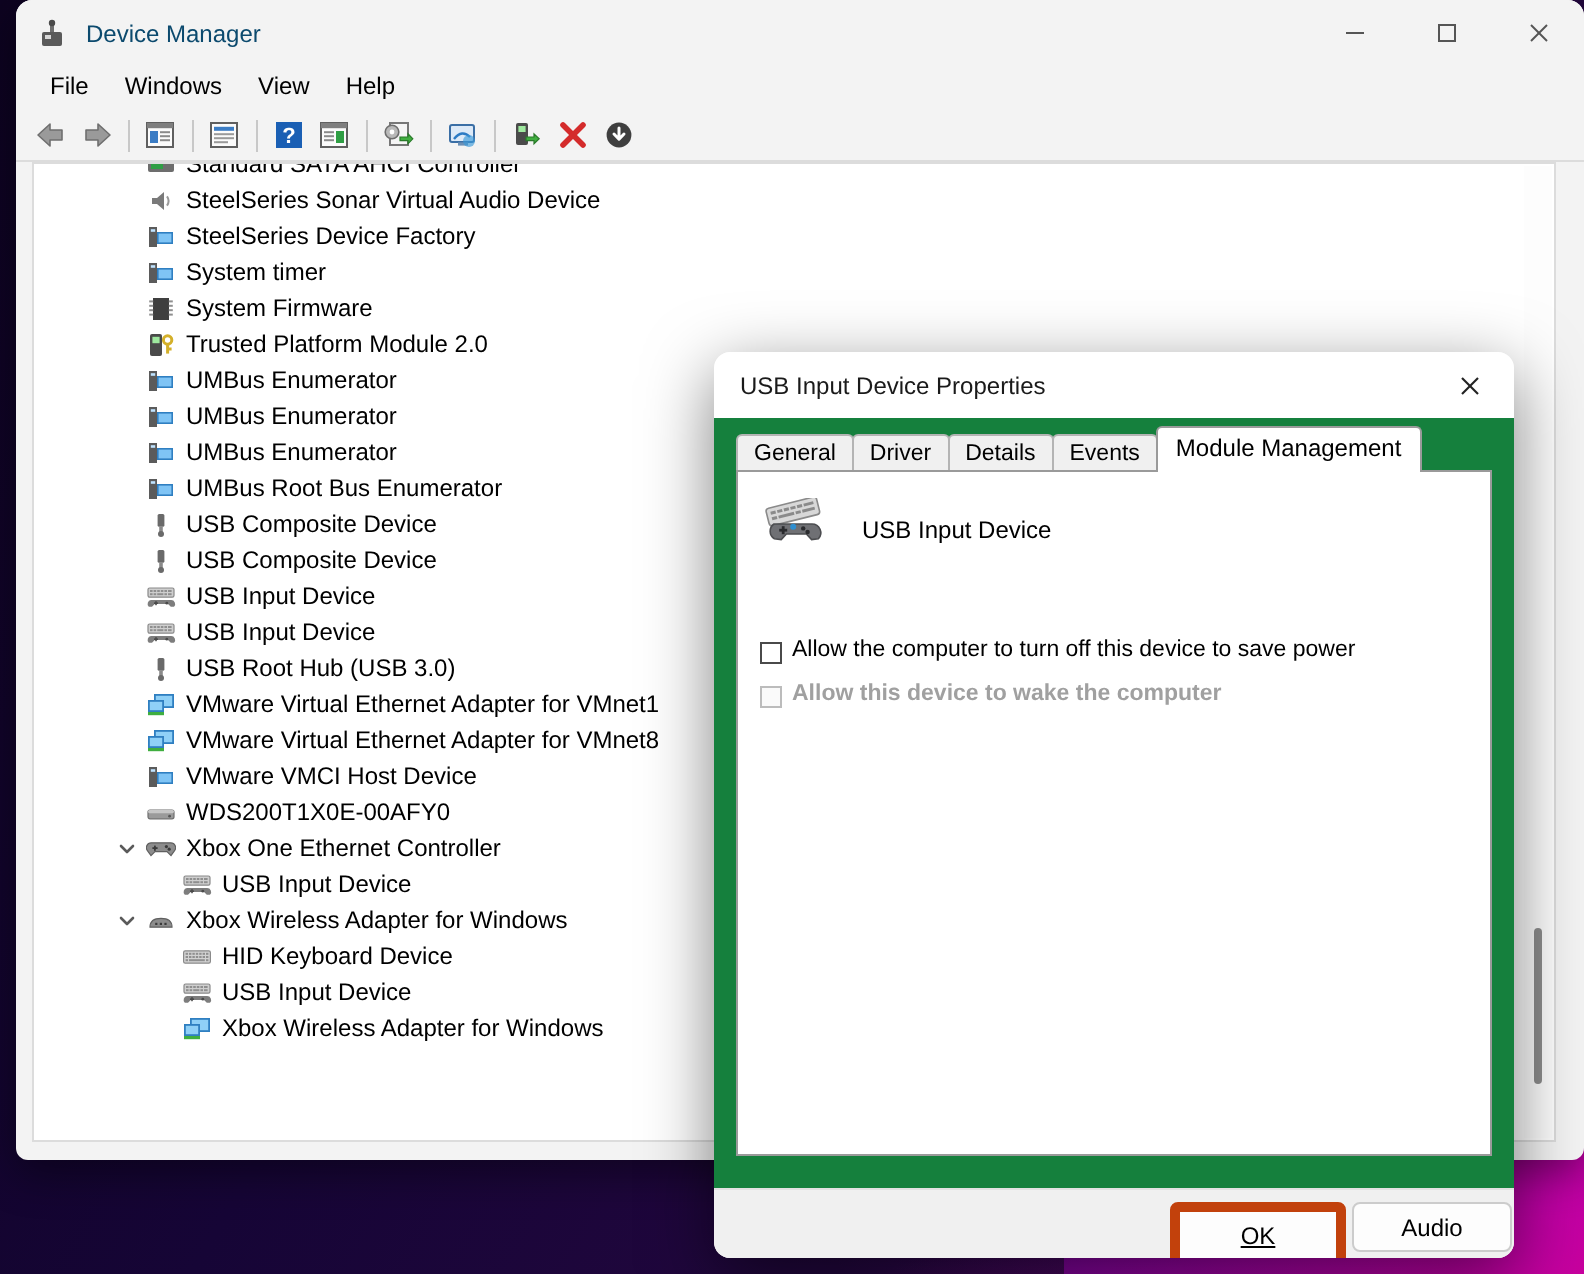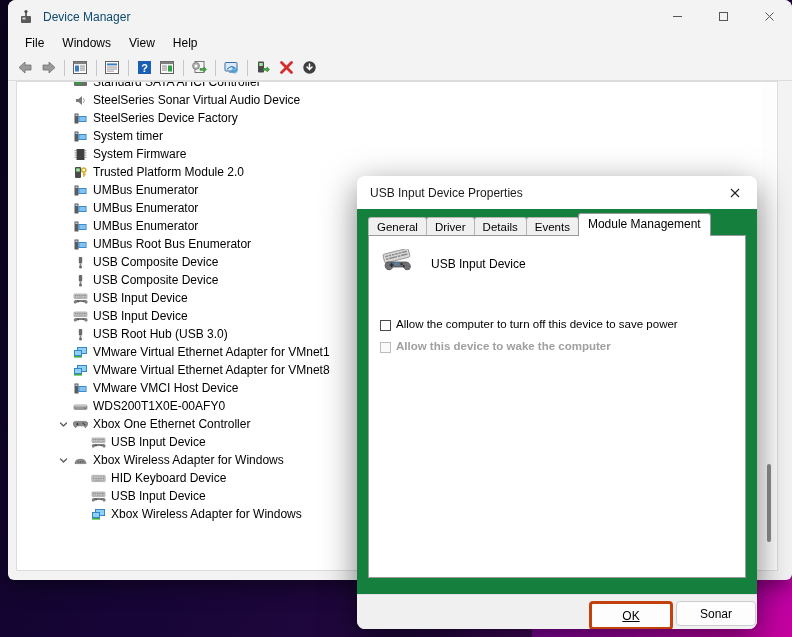--- a/index.html
+++ b/index.html
@@ -295,21 +295,21 @@
     width: 78px; height: 23px;
     font-size: 12px;
     color: #000;
     background: #fdfdfd;
     border: 1px solid #cccccc;
     border-radius: 4px;
     display: flex;
     align-items: center;
     justify-content: center;
   }
-  .dlg-btn.ok { right: 84px; border: 3px solid #c2410c; text-decoration: underline; }
+  .dlg-btn.ok { right: 84px; border: 5px solid #c2410c; text-decoration: underline; }
   .dlg-btn.cancel { right: 1px; }
 </style>
 </head>
 <body>
 
 <div id="desktop"></div>
 
 <div id="devmgr-window">
 
   <div class="titlebar">
@@ -899,15 +899,15 @@
       <div class="cb-row second disabled">
         <div class="cbox"></div>
         <div>Allow this device to wake the computer</div>
       </div>
 
     </div>
   </div>
 
   <div class="dlg-footer">
     <div class="dlg-btn ok">OK</div>
-    <div class="dlg-btn cancel">Sonar</div>
+    <div class="dlg-btn cancel">Audio</div>
   </div>
 </div>
 
 </body></html>

